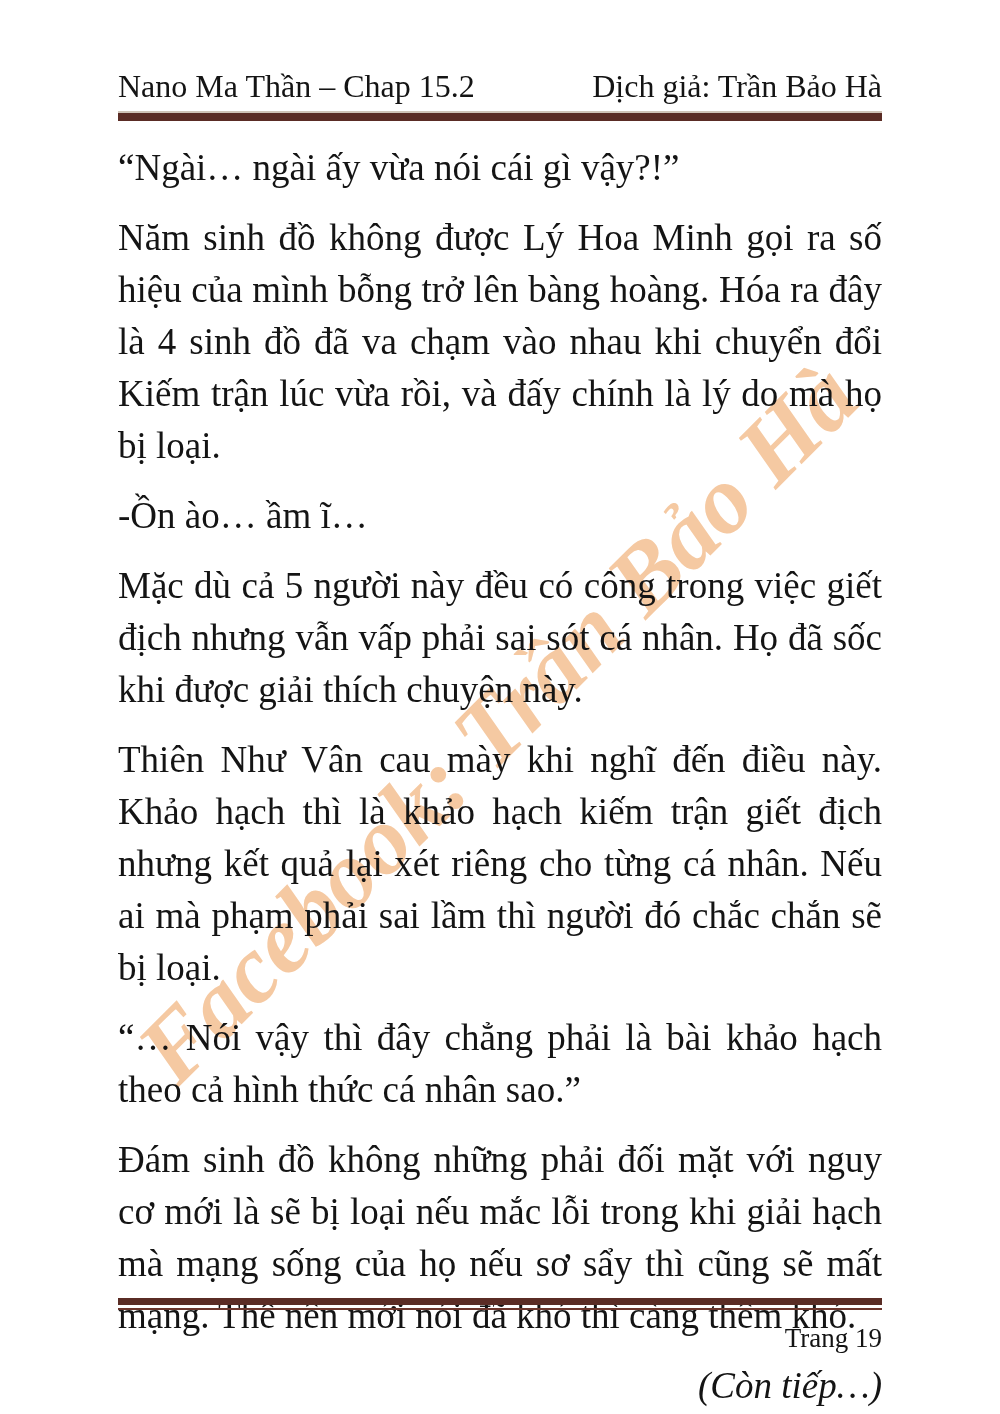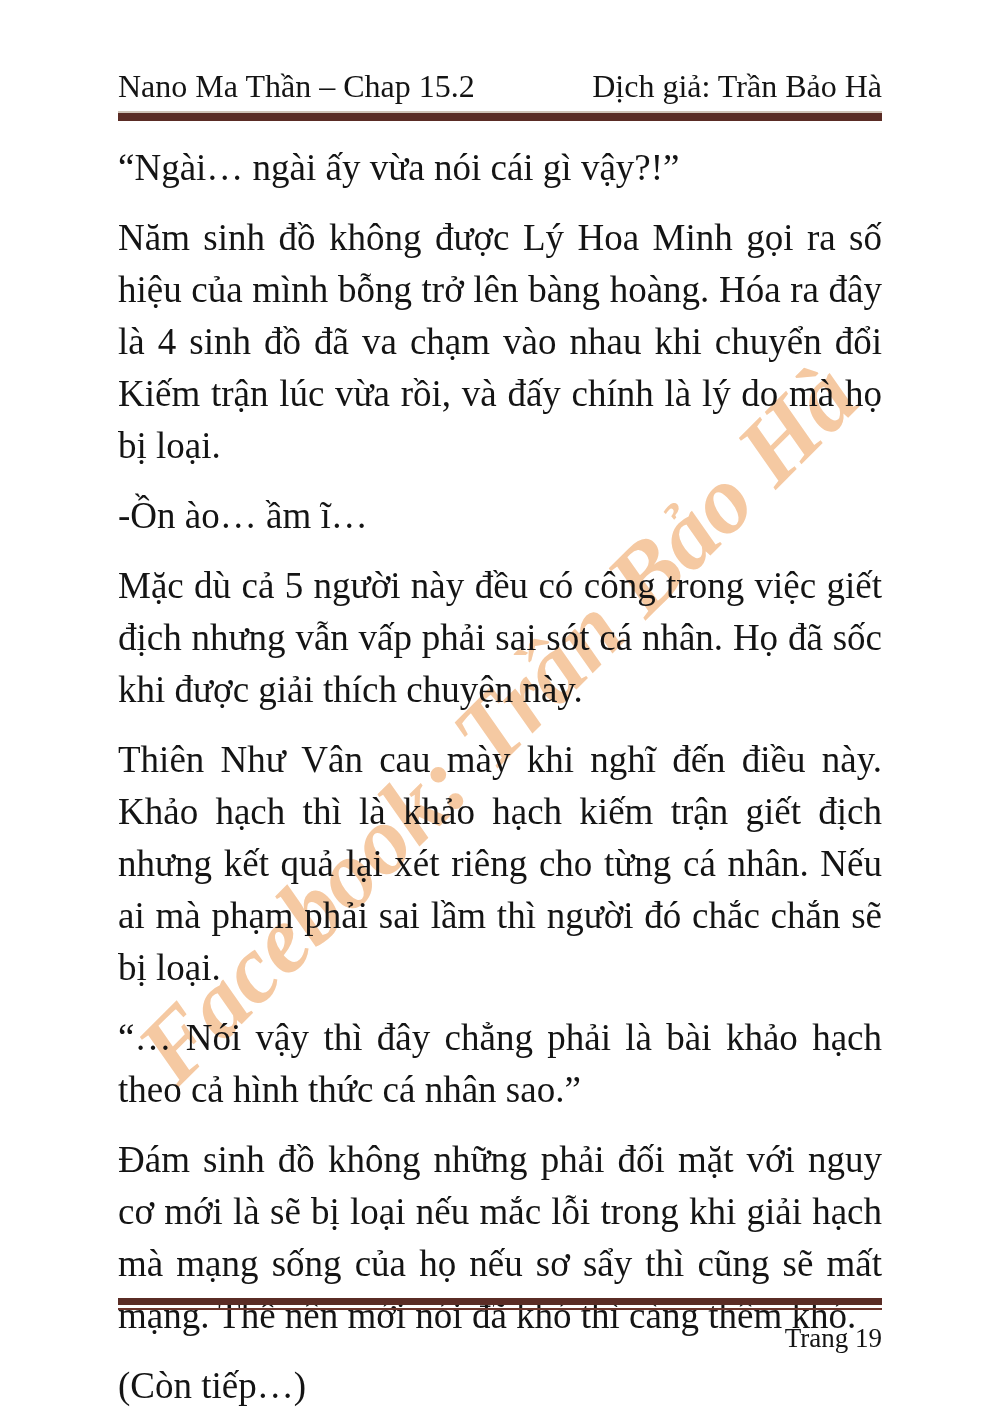--- a/index.html
+++ b/index.html
@@ -47,21 +47,22 @@
     background: linear-gradient(to bottom, #cfc3b7 0px, #cfc3b7 2px, #5a2c25 2px, #5a2c25 100%);
   }
   .body-text { margin-top: 21px; }
   .body-text p {
     font-size: 37px;
     line-height: 52px;
     text-align: justify;
     margin: 0 0 18px 0;
   }
   .body-text p.italic {
-    text-align: left;
+    font-style: italic;
+    text-align: right;
   }
   .footer {
     position: absolute;
     left: 118px;
     right: 118px;
     top: 1298px;
     z-index: 1;
   }
   .fr-thick { height: 7px; background: #5a2c25; }
   .fr-thin  { height: 2px; background: #6b352c; margin-top: 3px; }

